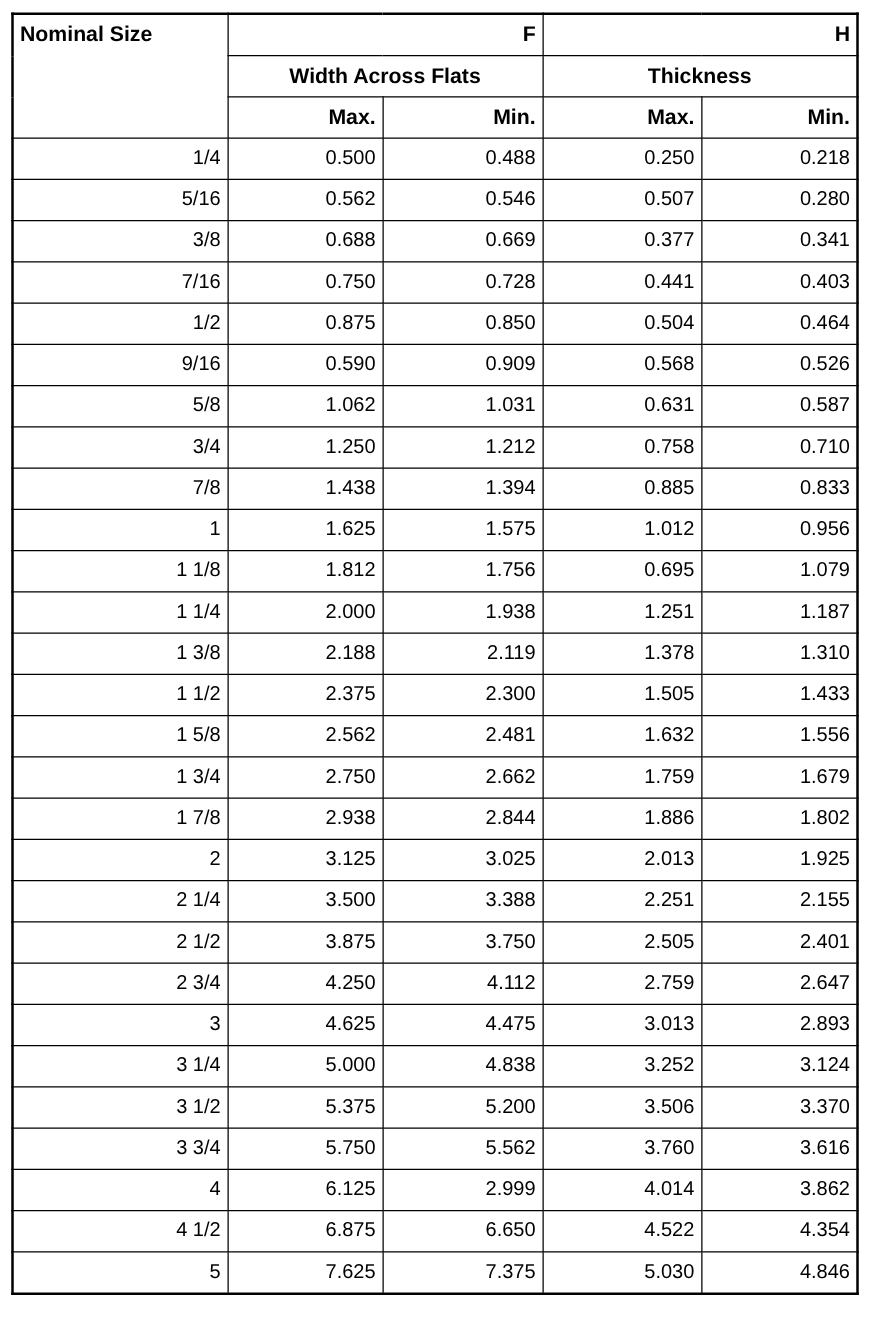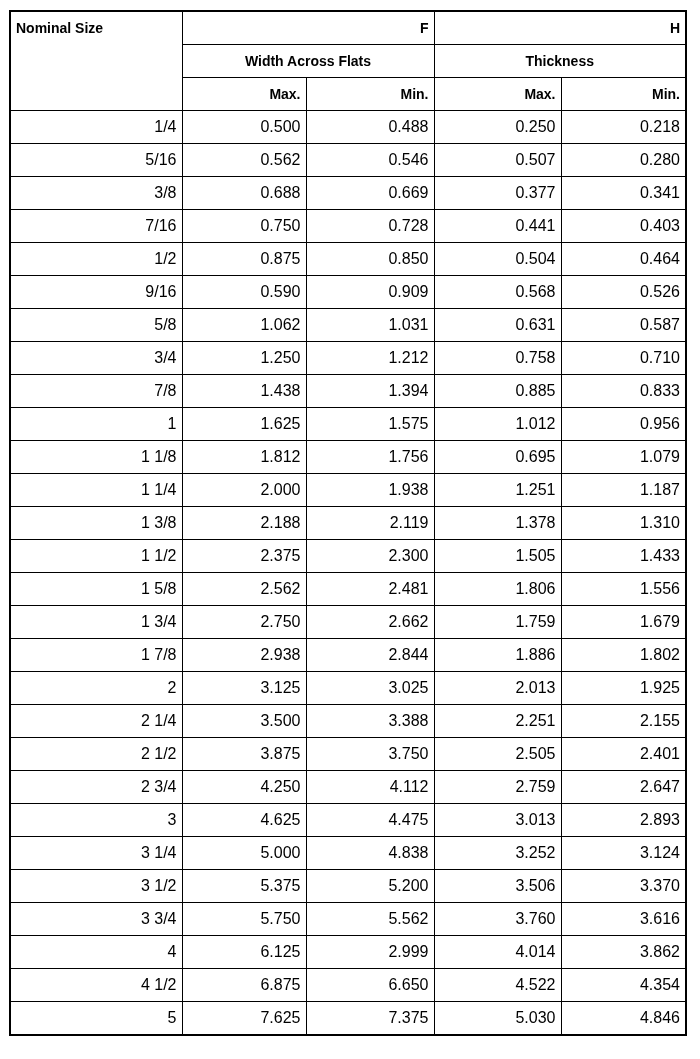--- a/index.html
+++ b/index.html
@@ -28,21 +28,21 @@
     height: 32px;
     padding: 0 5px;
     font-size: 16px;
     line-height: 32px;
     white-space: nowrap;
     overflow: hidden;
     background: #ffffff;
   }
   .dim-table th {
     font-weight: bold;
-    font-size: 14px;
+    font-size: 17px;
   }
   .corner {
     text-align: left;
     vertical-align: top;
     padding-top: 3px;
     padding-left: 4px;
     line-height: 20px;
   }
   .right { text-align: right; }
   .center { text-align: center; margin-left: 42px; }
@@ -177,21 +177,21 @@
           <td class="left">1 1/2</td>
           <td class="num">2.375</td>
           <td class="num">2.300</td>
           <td class="num">1.505</td>
           <td class="num">1.433</td>
         </tr>
         <tr>
           <td class="left">1 5/8</td>
           <td class="num">2.562</td>
           <td class="num">2.481</td>
-          <td class="num">1.806</td>
+          <td class="num">1.632</td>
           <td class="num">1.556</td>
         </tr>
         <tr>
           <td class="left">1 3/4</td>
           <td class="num">2.750</td>
           <td class="num">2.662</td>
           <td class="num">1.759</td>
           <td class="num">1.679</td>
         </tr>
         <tr>

